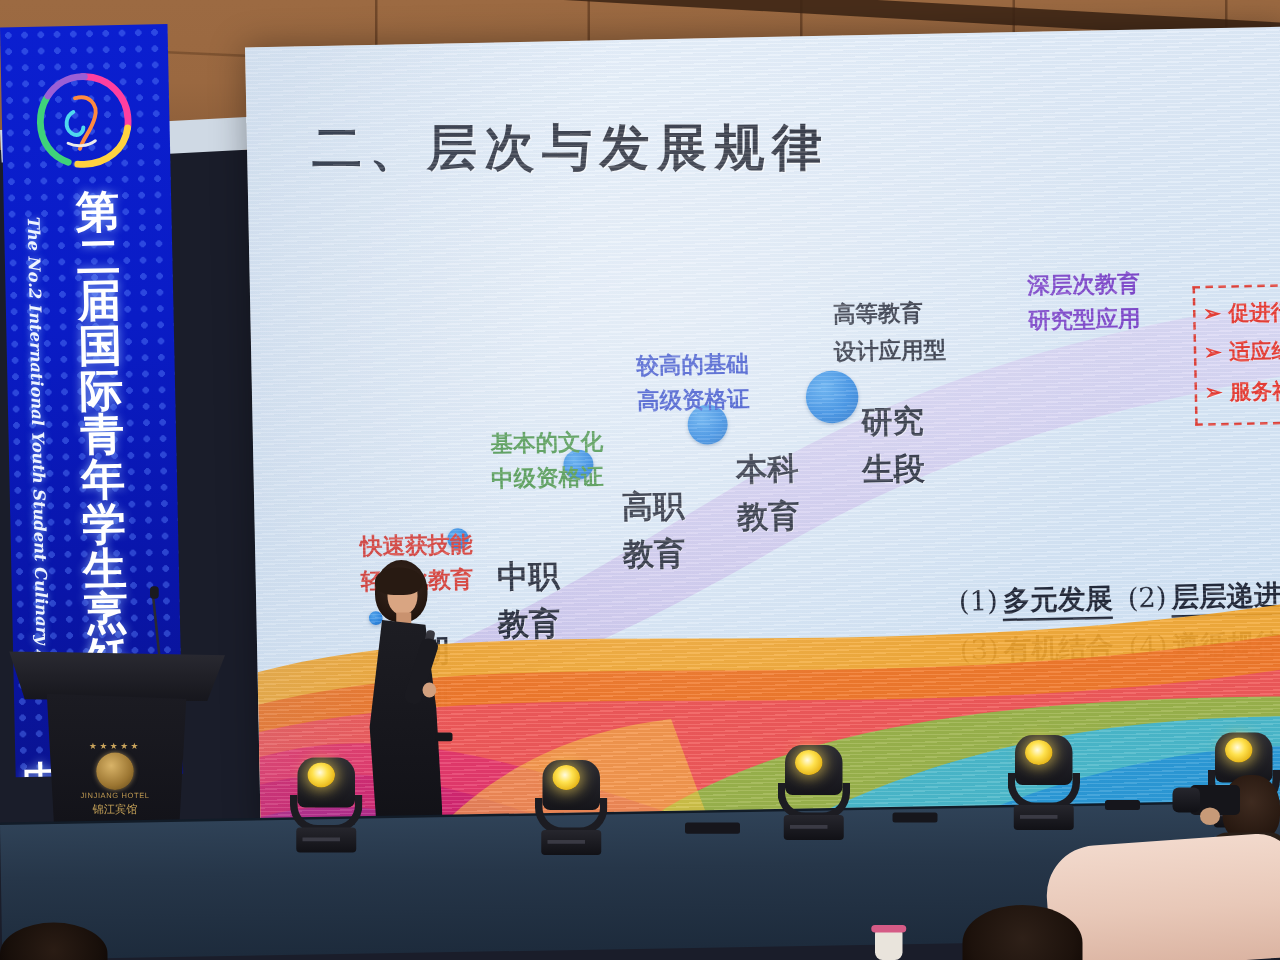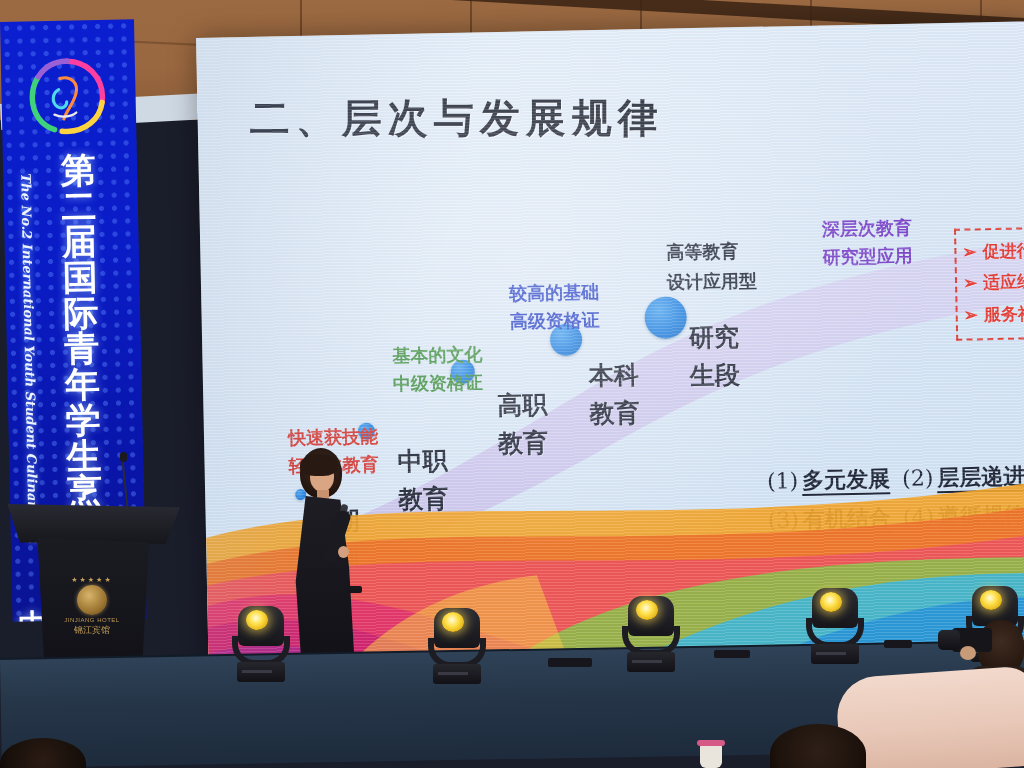--- a/index.html
+++ b/index.html
@@ -137,21 +137,21 @@
     transform:rotate(90deg); transform-origin:left top;
     text-shadow:0 0 6px rgba(140,190,255,.9);
   }
   .banner-foot {
     position:absolute; left:6px; top:584px;
     font-family:"DejaVu Serif", serif; font-size:30px; font-weight:700; color:#fff;
     line-height:1.35; text-shadow:0 0 8px rgba(160,200,255,.8);
   }
 
   
-  .podium { position:absolute; left:2px; top:504px; width:182px; height:200px; }
+  .podium { position:absolute; left:2px; top:521px; width:182px; height:200px; }
   .podium-top {
     position:absolute; left:0; top:0; width:178px; height:40px;
     background:linear-gradient(180deg,#2a2a32 0%,#16161c 100%);
     clip-path:polygon(3% 0, 100% 8%, 92% 100%, 10% 96%);
   }
   .podium-body {
     position:absolute; left:28px; top:34px; width:124px; height:140px;
     background:linear-gradient(180deg,#1b1b22 0%,#101016 100%);
     clip-path:polygon(6% 0, 96% 3%, 90% 100%, 12% 97%);
   }

